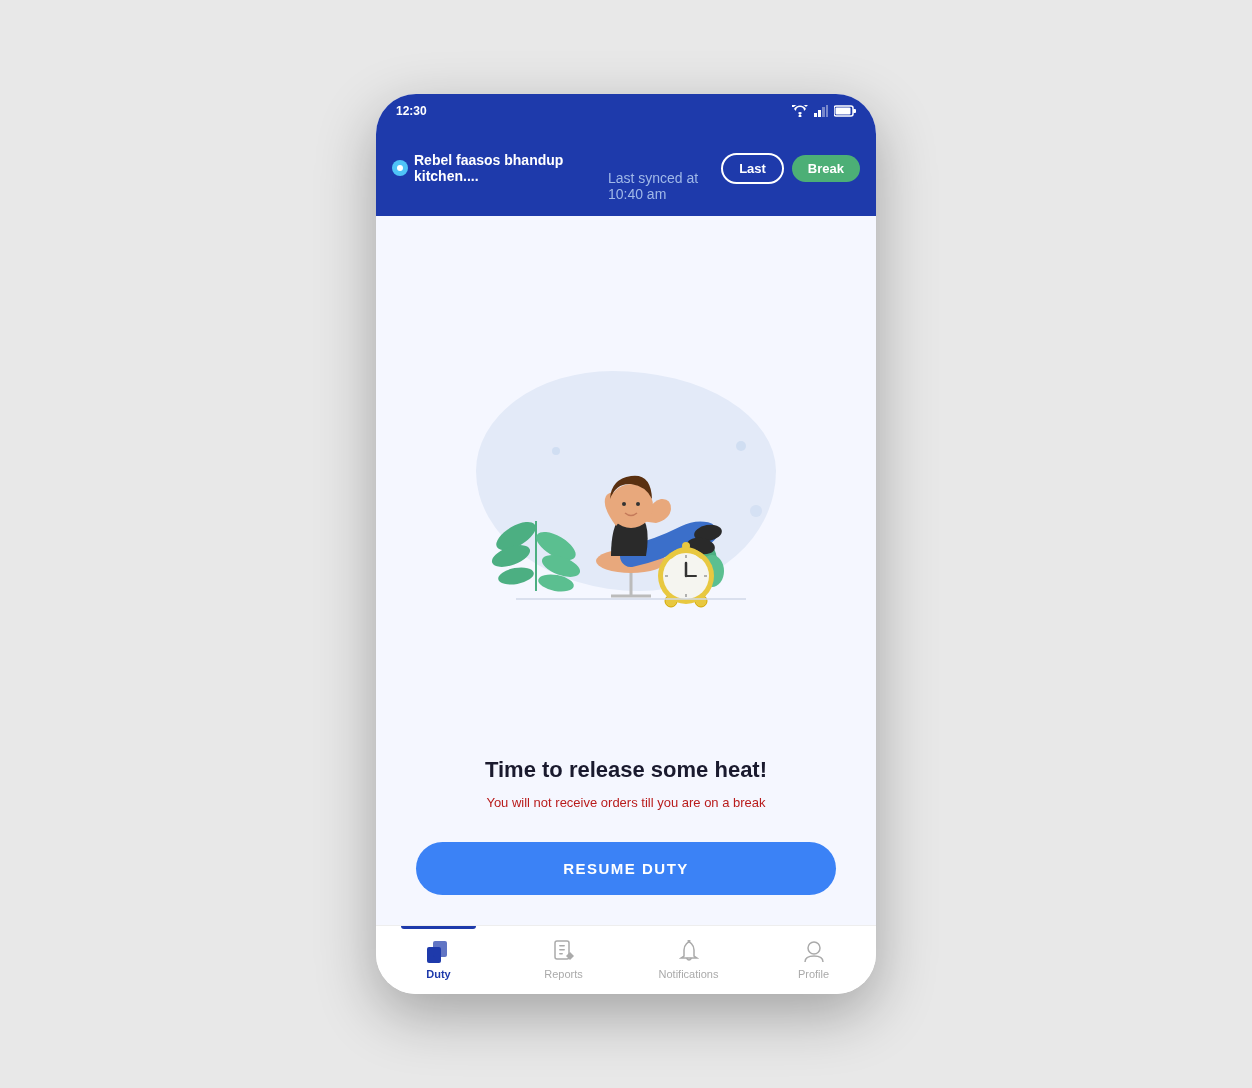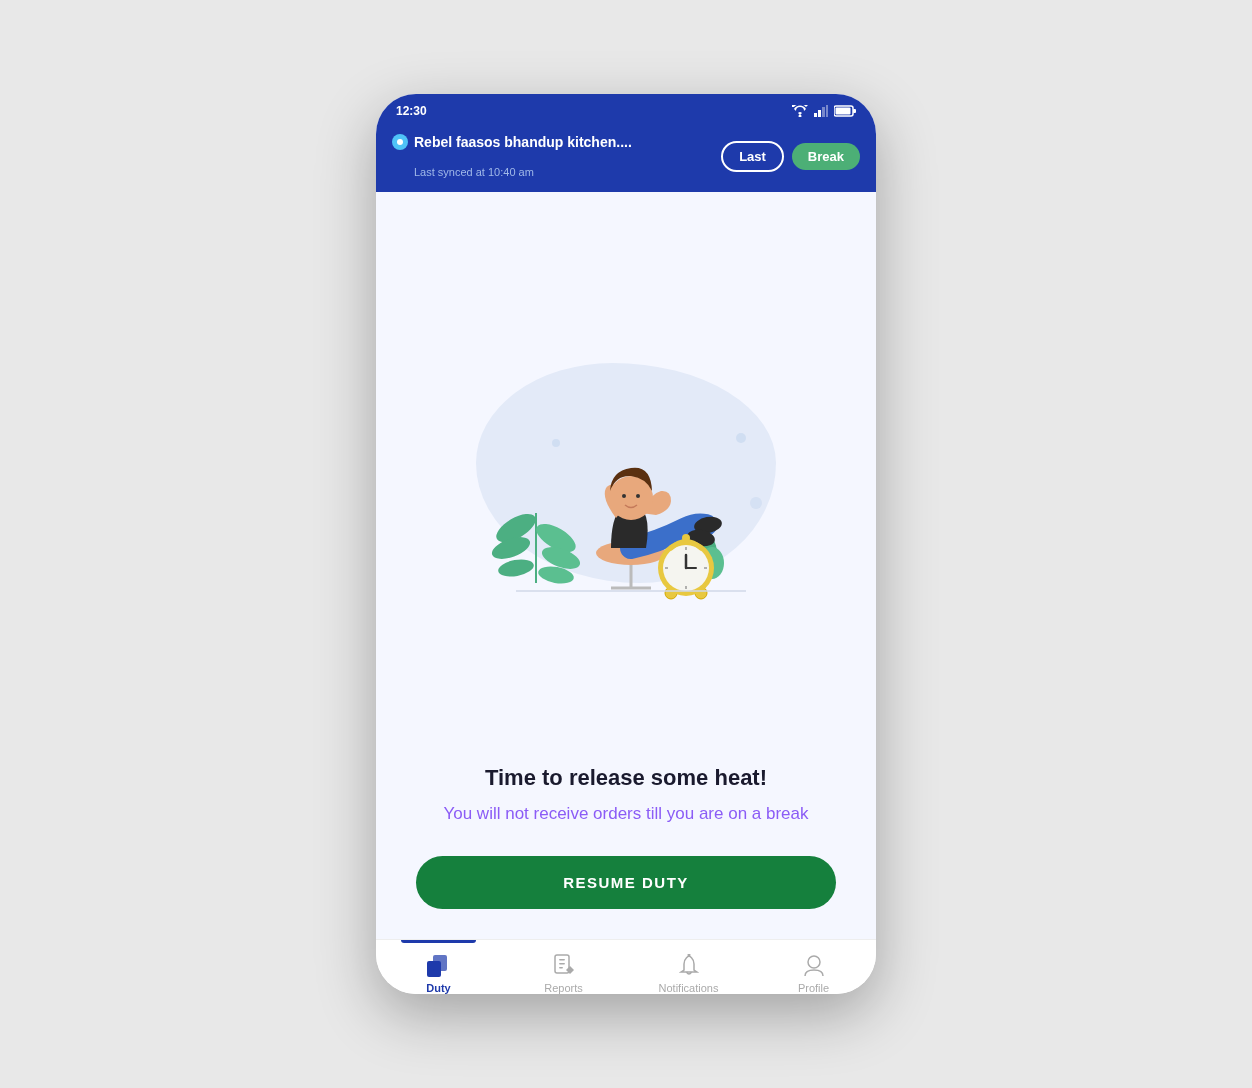--- a/index.html
+++ b/index.html
@@ -46,21 +46,21 @@
     
     .header-bar {
       background: #1e3aab;
       padding: 8px 16px 14px 16px;
       display: flex;
       justify-content: space-between;
       align-items: center;
     }
     .header-location {
       display: flex;
-      flex-direction: column;
+      flex-direction: row;
       gap: 16px;
     }
     .header-location-top {
       display: flex;
       align-items: center;
       gap: 6px;
     }
     .location-dot {
       width: 16px;
       height: 16px;
@@ -78,22 +78,23 @@
       background: white;
       border-radius: 50%;
     }
     .location-name {
       color: #fff;
       font-size: 14px;
       font-weight: 600;
     }
     .location-sync {
       color: #a0b8e8;
-      font-size: 11px;
+      font-size: 14px;
       margin-left: 22px;
+      margin-top: 36px;
     }
     .header-buttons {
       display: flex;
       gap: 8px;
       align-items: center;
     }
     .btn-help {
       background: transparent;
       border: 2px solid #fff;
       color: #fff;
@@ -160,49 +161,49 @@
       text-align: center;
       width: 100%;
     }
     .main-title {
       font-size: 22px;
       font-weight: 800;
       color: #1a1a2e;
       margin-bottom: 10px;
     }
     .sub-title {
-      font-size: 17px;
-      color: #8b5cf6;
+      font-size: 13px;
+      color: #b91c1c;
       line-height: 1.5;
     }
     
     .resume-btn-wrap {
       padding: 10px 40px 30px;
       width: 100%;
     }
     .btn-resume {
       width: 100%;
-      background: #15803d;
+      background: #3b82f6;
       color: #fff;
       border: none;
       border-radius: 30px;
       padding: 18px;
       font-size: 15px;
       font-weight: 800;
       letter-spacing: 1.5px;
       cursor: pointer;
     }
     
     .bottom-nav {
       background: #fff;
       border-top: 1px solid #eee;
       display: flex;
       justify-content: space-around;
       align-items: stretch;
-      padding: 8px 0 0;
+      padding: 8px 0 14px;
     }
     .nav-item {
       display: flex;
       flex-direction: column;
       align-items: center;
       gap: 4px;
       flex: 1;
       cursor: pointer;
       position: relative;
       padding-top: 6px;

